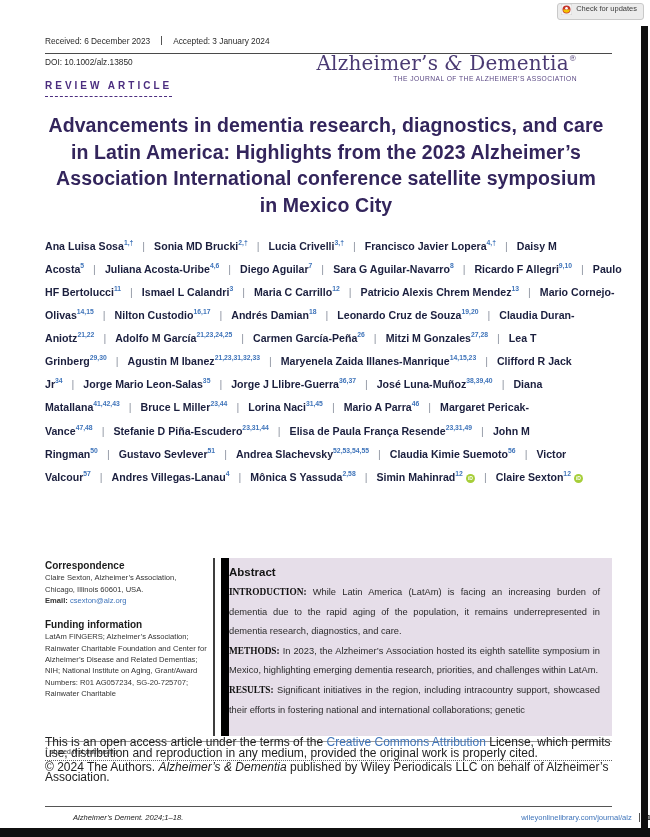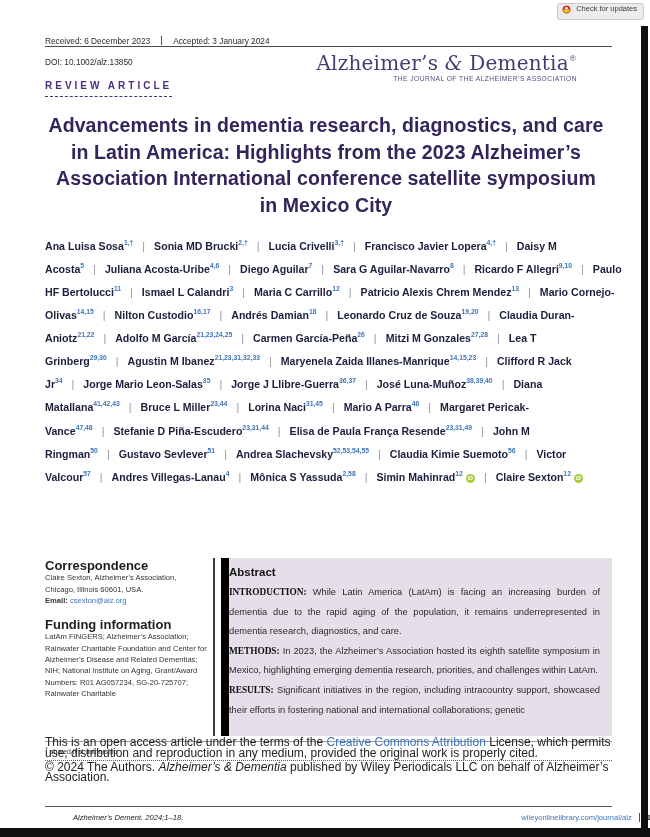--- a/index.html
+++ b/index.html
@@ -10,21 +10,21 @@
   .frame-bottom{position:absolute;top:828px;left:0;width:650px;height:9px;background:#101010;}
 
   
   .badge{position:absolute;top:3px;right:6px;height:15px;display:flex;align-items:flex-start;gap:4px;
          background:#ececec;border:1px solid #c9c9c9;border-radius:3px;padding:0 6px 0 3px;
          font-size:7.5px;color:#3c3c3c;cursor:pointer;}
   .badge svg{display:block;}
 
   
   .received-row{position:absolute;top:36px;left:45px;width:567px;font-size:8.3px;color:#2a2a2a;
-                border-bottom:1px solid #4a4a4a;}
+                padding-bottom:7px;border-bottom:1px solid #4a4a4a;}
   .received-row .vbar{display:inline-block;width:1px;height:9px;background:#555;margin:0 11px;vertical-align:-1px;}
   .doi{position:absolute;top:57px;left:45px;font-size:8.3px;color:#2a2a2a;}
 
   .logo{position:absolute;top:48px;right:73px;text-align:right;}
   .logo-name{font-family:"DejaVu Serif",serif;font-size:20px;color:#4a3a73;letter-spacing:0.2px;line-height:22px;}
   .logo-name .amp{font-style:italic;}
   .logo-name .reg{font-size:8px;vertical-align:9px;}
   .logo-tagline{font-size:6.7px;color:#5a4884;letter-spacing:0.45px;margin-top:1px;}
 
   .article-type{position:absolute;top:80px;left:45px;font-size:10px;font-weight:700;letter-spacing:3px;
@@ -38,21 +38,21 @@
   .authors{position:absolute;top:233px;left:45px;width:578px;font-size:10.6px;font-weight:700;
            color:#1b1f3e;line-height:20.6px;}
   .authors .sep{color:#8d93a0;font-weight:400;margin:0 9px;}
   .authors sup{color:#3f74ba;font-weight:700;font-size:6.8px;}
   .orcid{display:inline-block;width:9px;height:9px;border-radius:50%;background:#a6ce39;color:#fff;
          font-size:5px;font-weight:700;text-align:center;line-height:9px;margin-left:3px;
          vertical-align:1px;cursor:pointer;}
 
   
   .leftcol{position:absolute;top:560px;left:45px;width:162px;font-size:7.6px;line-height:11.3px;color:#333;}
-  .leftcol h4{margin:0 0 1px 0;font-size:13px;color:#1d1d1d;}
+  .leftcol h4{margin:0 0 1px 0;font-size:10px;color:#1d1d1d;}
   .leftcol .block{margin-bottom:13px;}
   .link{color:#3f74ba;text-decoration:none;cursor:pointer;}
 
   .vrule{position:absolute;top:558px;left:213px;width:1.5px;height:178px;background:#3d3d3d;}
 
   .abstract{position:absolute;top:558px;left:221px;width:371px;height:170px;background:#e6dee9;
             border-left:8px solid #000000;padding:8px 12px 0 0;overflow:hidden;}
   .abstract h3{margin:0 0 5px 0;font-size:11.5px;color:#151515;}
   .abstract p{margin:0;font-size:9.3px;line-height:19.6px;text-align:justify;color:#2b2b2b;}
   .abstract p b{color:#111;font-family:Liberation Serif, serif;}

